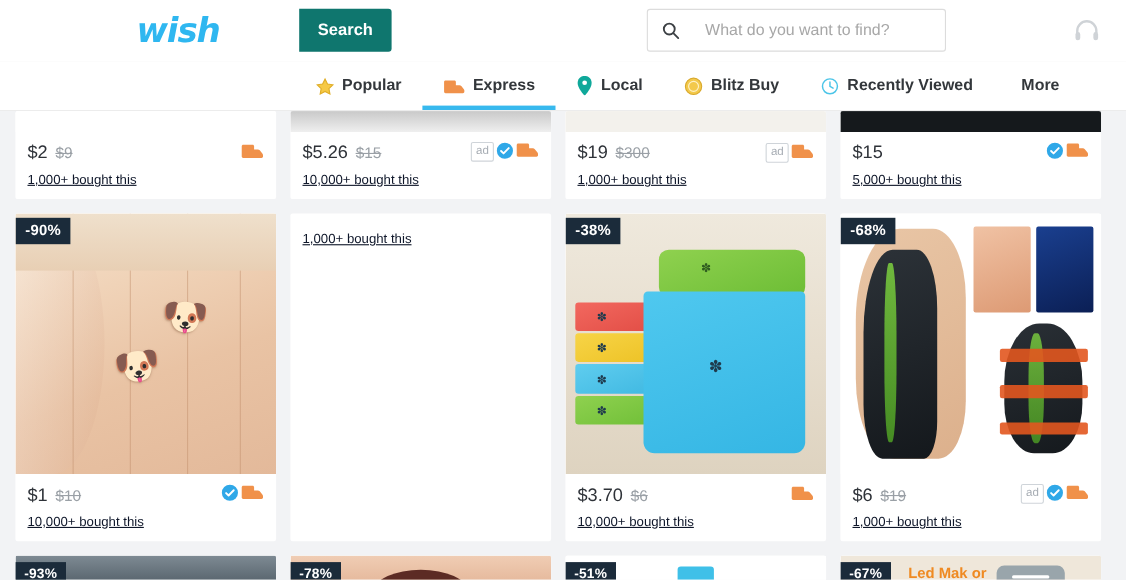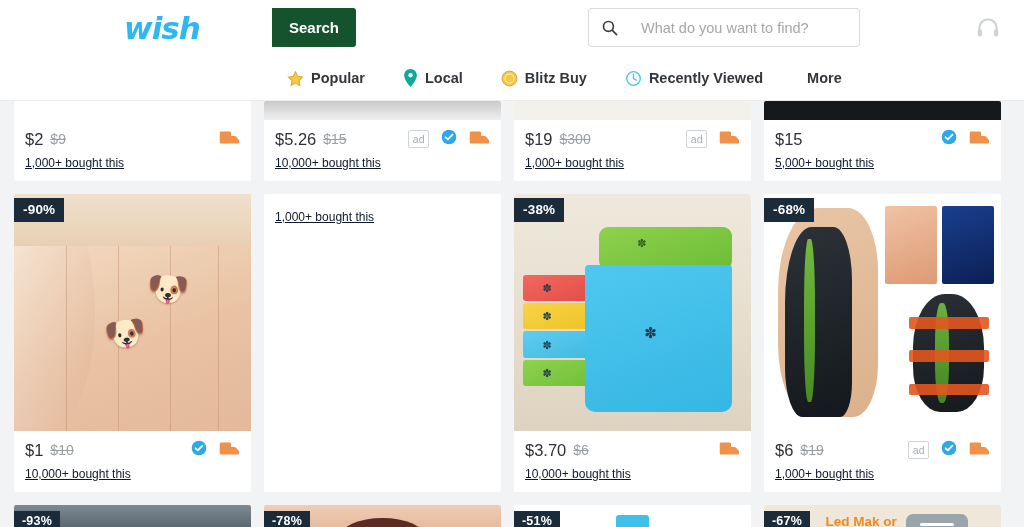--- a/index.html
+++ b/index.html
@@ -49,21 +49,21 @@
     color: #9b9b9b;
     margin-left: 23px;
     background: transparent;
     font-family: "Liberation Sans", sans-serif;
   }
   .search-input::placeholder { color: #a7a7a7; }
   .search-btn {
     position: absolute;
     left: 272px; top: 8px;
     width: 84px; height: 39px;
-    background: #14532d;
+    background: #0f766e;
     color: #fff;
     border: none;
     font-size: 15px;
     font-weight: bold;
     cursor: pointer;
     border-radius: 0 3px 3px 0;
     font-family: "Liberation Sans", sans-serif;
   }
   .support-icon {
     position: absolute;
@@ -142,22 +142,22 @@
     font-weight: normal;
   }
   .old-price {
     font-size: 14px;
     color: #9aa0a6;
     text-decoration: line-through;
   }
   .badges {
     margin-left: auto;
     display: flex;
-    align-items: center;
-    gap: 12px;
+    align-items: flex-start;
+    gap: 2px;
   }
   .ad-badge {
     border: 1px solid #cfd4d9;
     border-radius: 2px;
     color: #a6acb3;
     font-size: 10.5px;
     line-height: 1;
     padding: 2.5px 3.5px 3px 3.5px;
   }
   .bought {
@@ -305,20 +305,28 @@
 
   <div class="tab">
     <span class="ticon">
       <svg width="17" height="17" viewBox="0 0 24 24" fill="#f6c945" stroke="#e0ae28" stroke-width="1.5">
         <polygon points="12,2.6 15.1,9 22,10 17,14.9 18.2,21.8 12,18.5 5.8,21.8 7,14.9 2,10 8.9,9"></polygon>
       </svg>
     </span>
     <span>Popular</span>
   </div>
 
+  <div class="tab active">
+    <span class="ticon">
+      <svg width="20" height="15" viewBox="0 0 28 18" fill="#f0914a">
+        <path d="M1 3.5c0-1 .8-1.8 1.8-1.8h11.4c1 0 1.8.8 1.8 1.8v4h4.6c.9 0 1.7.4 2.3 1.1l3.3 4c.4.5.6 1.1.6 1.7v1.6c0 1-.8 1.8-1.8 1.8H2.8c-1 0-1.8-.8-1.8-1.8V3.5z"></path>
+      </svg>
+    </span>
+    <span>Express</span>
+  </div>
 
   <div class="tab">
     <span class="ticon">
       <svg width="15" height="18" viewBox="0 0 20 26" fill="#0fa89a">
         <path d="M10 0C4.9 0 .8 4.1.8 9.2c0 6.6 8 15.6 8.4 16 .4.4 1.2.4 1.6 0 .4-.4 8.4-9.4 8.4-16C19.2 4.1 15.1 0 10 0z"></path>
         <circle cx="10" cy="9" r="3.1" fill="#fff"></circle>
       </svg>
     </span>
     <span>Local</span>
   </div>

